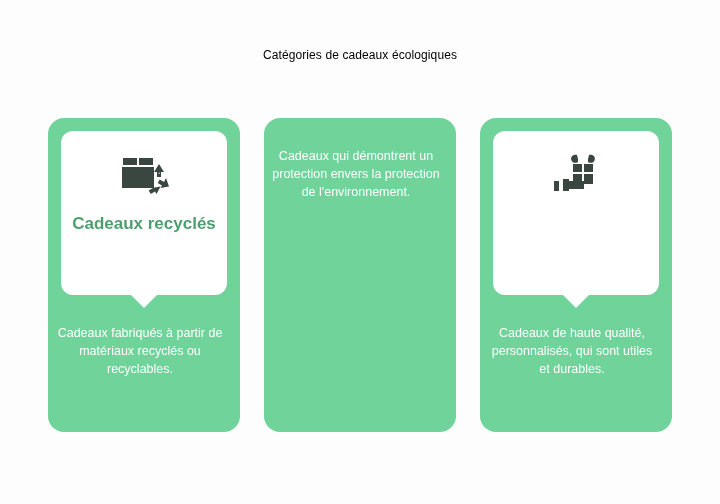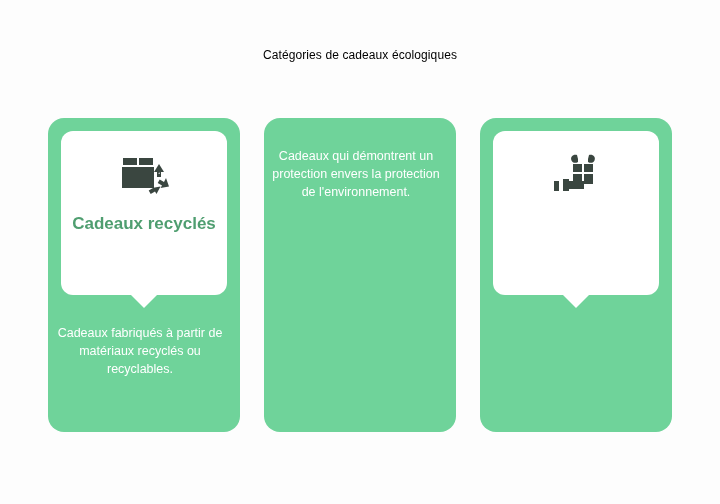--- a/index.html
+++ b/index.html
@@ -173,15 +173,16 @@
               <path d="M16 28 h18 v8 H16z"></path>
               <path d="M13 26 h6 v12 h-6z"></path>
 
               <path d="M4 28 h5 v10 H4z"></path>
             </g>
           </svg>
         </div>
       </div>
       <div class="bubble-tail"></div>
     </div>
+    <div class="card-desc">Cadeaux de haute qualité, personnalisés, qui sont utiles et durables.</div>
   </div>
 
 </div>
 
 </body></html>

